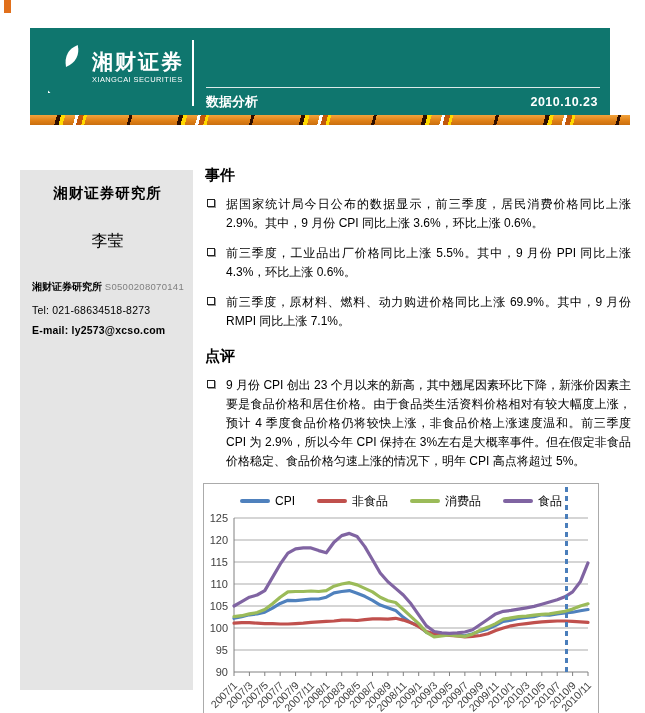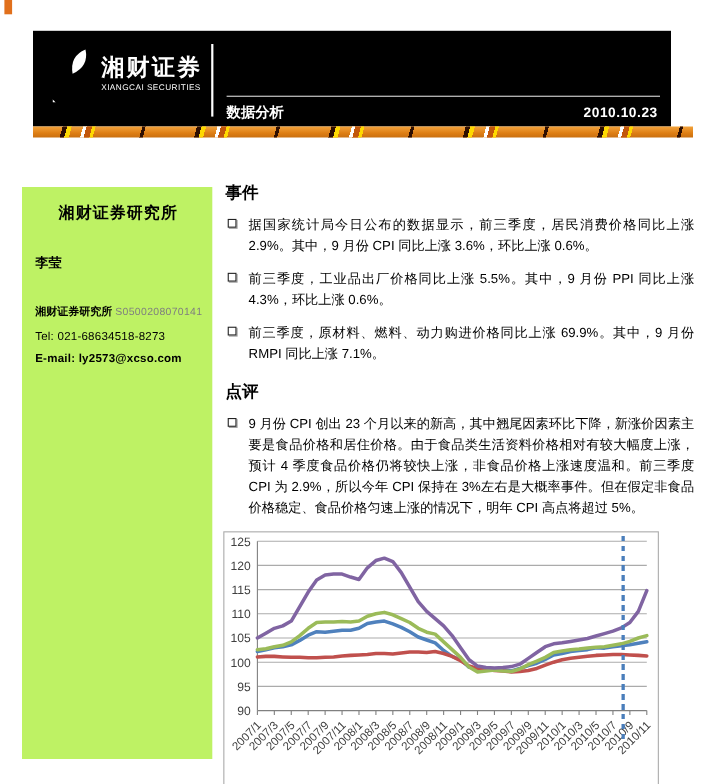--- a/index.html
+++ b/index.html
@@ -3,21 +3,21 @@
 <meta charset="utf-8">
 <style>
   * { margin:0; padding:0; box-sizing:border-box; }
   html,body { background:#ffffff; }
   .page {
     position:relative; width:645px; height:713px; overflow:hidden;
     background:#ffffff; font-family:"Liberation Sans","DejaVu Sans",sans-serif; color:#000;
   }
   
   .corner-mark { position:absolute; left:4px; top:0; width:7px; height:13px; background:#E1701C; }
-  .header { position:absolute; left:30px; top:28px; width:580px; height:87px; background:#000000; }
+  .header { position:absolute; left:30px; top:28px; width:580px; height:87px; background:#0f766e; }
   .logo-wrap { position:absolute; left:18px; top:13px; display:flex; align-items:center; gap:8px; }
   .brand-cn { font-size:21px; font-weight:bold; color:#fff; letter-spacing:2px; line-height:1.1; }
   .brand-en { font-size:7.5px; color:#fff; letter-spacing:.4px; margin-top:2px; }
   .header-divider { position:absolute; left:162px; top:12px; height:66px; width:2px; background:#fff; }
   .header-title {
     position:absolute; left:170px; top:10px; width:402px; text-align:center;
     font-size:26px; font-weight:bold; color:#fff; letter-spacing:1px; white-space:nowrap;
   }
   .header-hr { position:absolute; left:176px; top:59px; width:394px; height:1px; background:rgba(255,255,255,.85); }
   .header-cat { position:absolute; left:176px; top:65px; font-size:13px; font-weight:bold; color:#fff; }
@@ -32,23 +32,23 @@
         transparent 34px, transparent 44px,
         #ffffff 44px, #ffffff 47px,
         #C2570B 47px, #C2570B 52px,
         #FFD900 52px, #FFD900 55px,
         transparent 55px, transparent 96px,
         #2E0E00 96px, #2E0E00 99px,
         transparent 99px, transparent 118px),
       linear-gradient(180deg,#F2A33C 0%,#DE7E14 60%,#C96F10 100%);
   }
   
-  .sidebar { position:absolute; left:20px; top:170px; width:173px; height:520px; background:#bef264; padding:14px 10px 0 12px; }
+  .sidebar { position:absolute; left:20px; top:170px; width:173px; height:520px; background:#e5e5e5; padding:14px 10px 0 12px; }
   .side-title { text-align:center; font-weight:bold; font-size:14.5px; letter-spacing:1px; }
-  .side-analyst { margin-top:28px; font-weight:bold; font-size:12px; }
+  .side-analyst { margin-top:28px; font-weight:normal; font-size:16px;text-align:center; }
   .side-cred { margin-top:28px; font-size:10px; font-weight:bold; white-space:nowrap; }
   .cred-code { color:#7f7f7f; font-weight:normal; font-size:9.5px; letter-spacing:.3px; }
   .side-tel { margin-top:10px; font-weight:normal; font-size:10.5px; letter-spacing:.2px; }
   .side-email { margin-top:8px; font-weight:bold; font-size:10.5px; letter-spacing:.2px; }
   
   .main { position:absolute; left:205px; top:166px; width:426px; }
   .section-heading { font-size:15px; font-weight:bold; margin-bottom:10px; }
   .bullet-row { display:flex; margin-bottom:11px; }
   .bullet-sq { flex:0 0 auto; width:8px; height:8px; border:1.5px solid #222; margin:4px 11px 0 2px; background:#fff; box-shadow:1px 1px 0 #999; }
   .bullet-text { font-size:12px; line-height:1.58; text-align:justify; }
@@ -130,20 +130,38 @@
           <div class="bullet-row">
             <span class="bullet-sq"></span>
             <span class="bullet-text">9 月份 CPI 创出 23 个月以来的新高，其中翘尾因素环比下降，新涨价因素主要是食品价格和居住价格。由于食品类生活资料价格相对有较大幅度上涨，预计 4 季度食品价格仍将较快上涨，非食品价格上涨速度温和。前三季度 CPI 为 2.9%，所以今年 CPI 保持在 3%左右是大概率事件。但在假定非食品价格稳定、食品价格匀速上涨的情况下，明年 CPI 高点将超过 5%。</span>
           </div>
         </div>
     </div>
     <div class="figure-caption">图表 1：预计食品价格仍将较快上涨</div>
   </div>
 
   <div class="chart-box">
+    <div class="legend">
+        <span class="legend-item">
+          <span class="legend-swatch" style="background: rgb(79, 129, 189);"></span>
+          <span class="legend-label">CPI</span>
+        </span>
+        <span class="legend-item">
+          <span class="legend-swatch" style="background: rgb(192, 80, 77);"></span>
+          <span class="legend-label">非食品</span>
+        </span>
+        <span class="legend-item">
+          <span class="legend-swatch" style="background: rgb(155, 187, 89);"></span>
+          <span class="legend-label">消费品</span>
+        </span>
+        <span class="legend-item">
+          <span class="legend-swatch" style="background: rgb(128, 100, 162);"></span>
+          <span class="legend-label">食品</span>
+        </span>
+      </div>
     <svg class="chart-svg" width="394" height="212" viewBox="0 0 394 212">
         <line x1="30" y1="162" x2="384" y2="162" stroke="#808080" stroke-width="1"></line>
         <text x="24" y="166" text-anchor="end" font-size="11" fill="#404040">90</text>
         <line x1="30" y1="140" x2="384" y2="140" stroke="#ABABAB" stroke-width="1"></line>
         <text x="24" y="144" text-anchor="end" font-size="11" fill="#404040">95</text>
         <line x1="30" y1="118" x2="384" y2="118" stroke="#ABABAB" stroke-width="1"></line>
         <text x="24" y="122" text-anchor="end" font-size="11" fill="#404040">100</text>
         <line x1="30" y1="96" x2="384" y2="96" stroke="#ABABAB" stroke-width="1"></line>
         <text x="24" y="100" text-anchor="end" font-size="11" fill="#404040">105</text>
         <line x1="30" y1="74" x2="384" y2="74" stroke="#ABABAB" stroke-width="1"></line>

